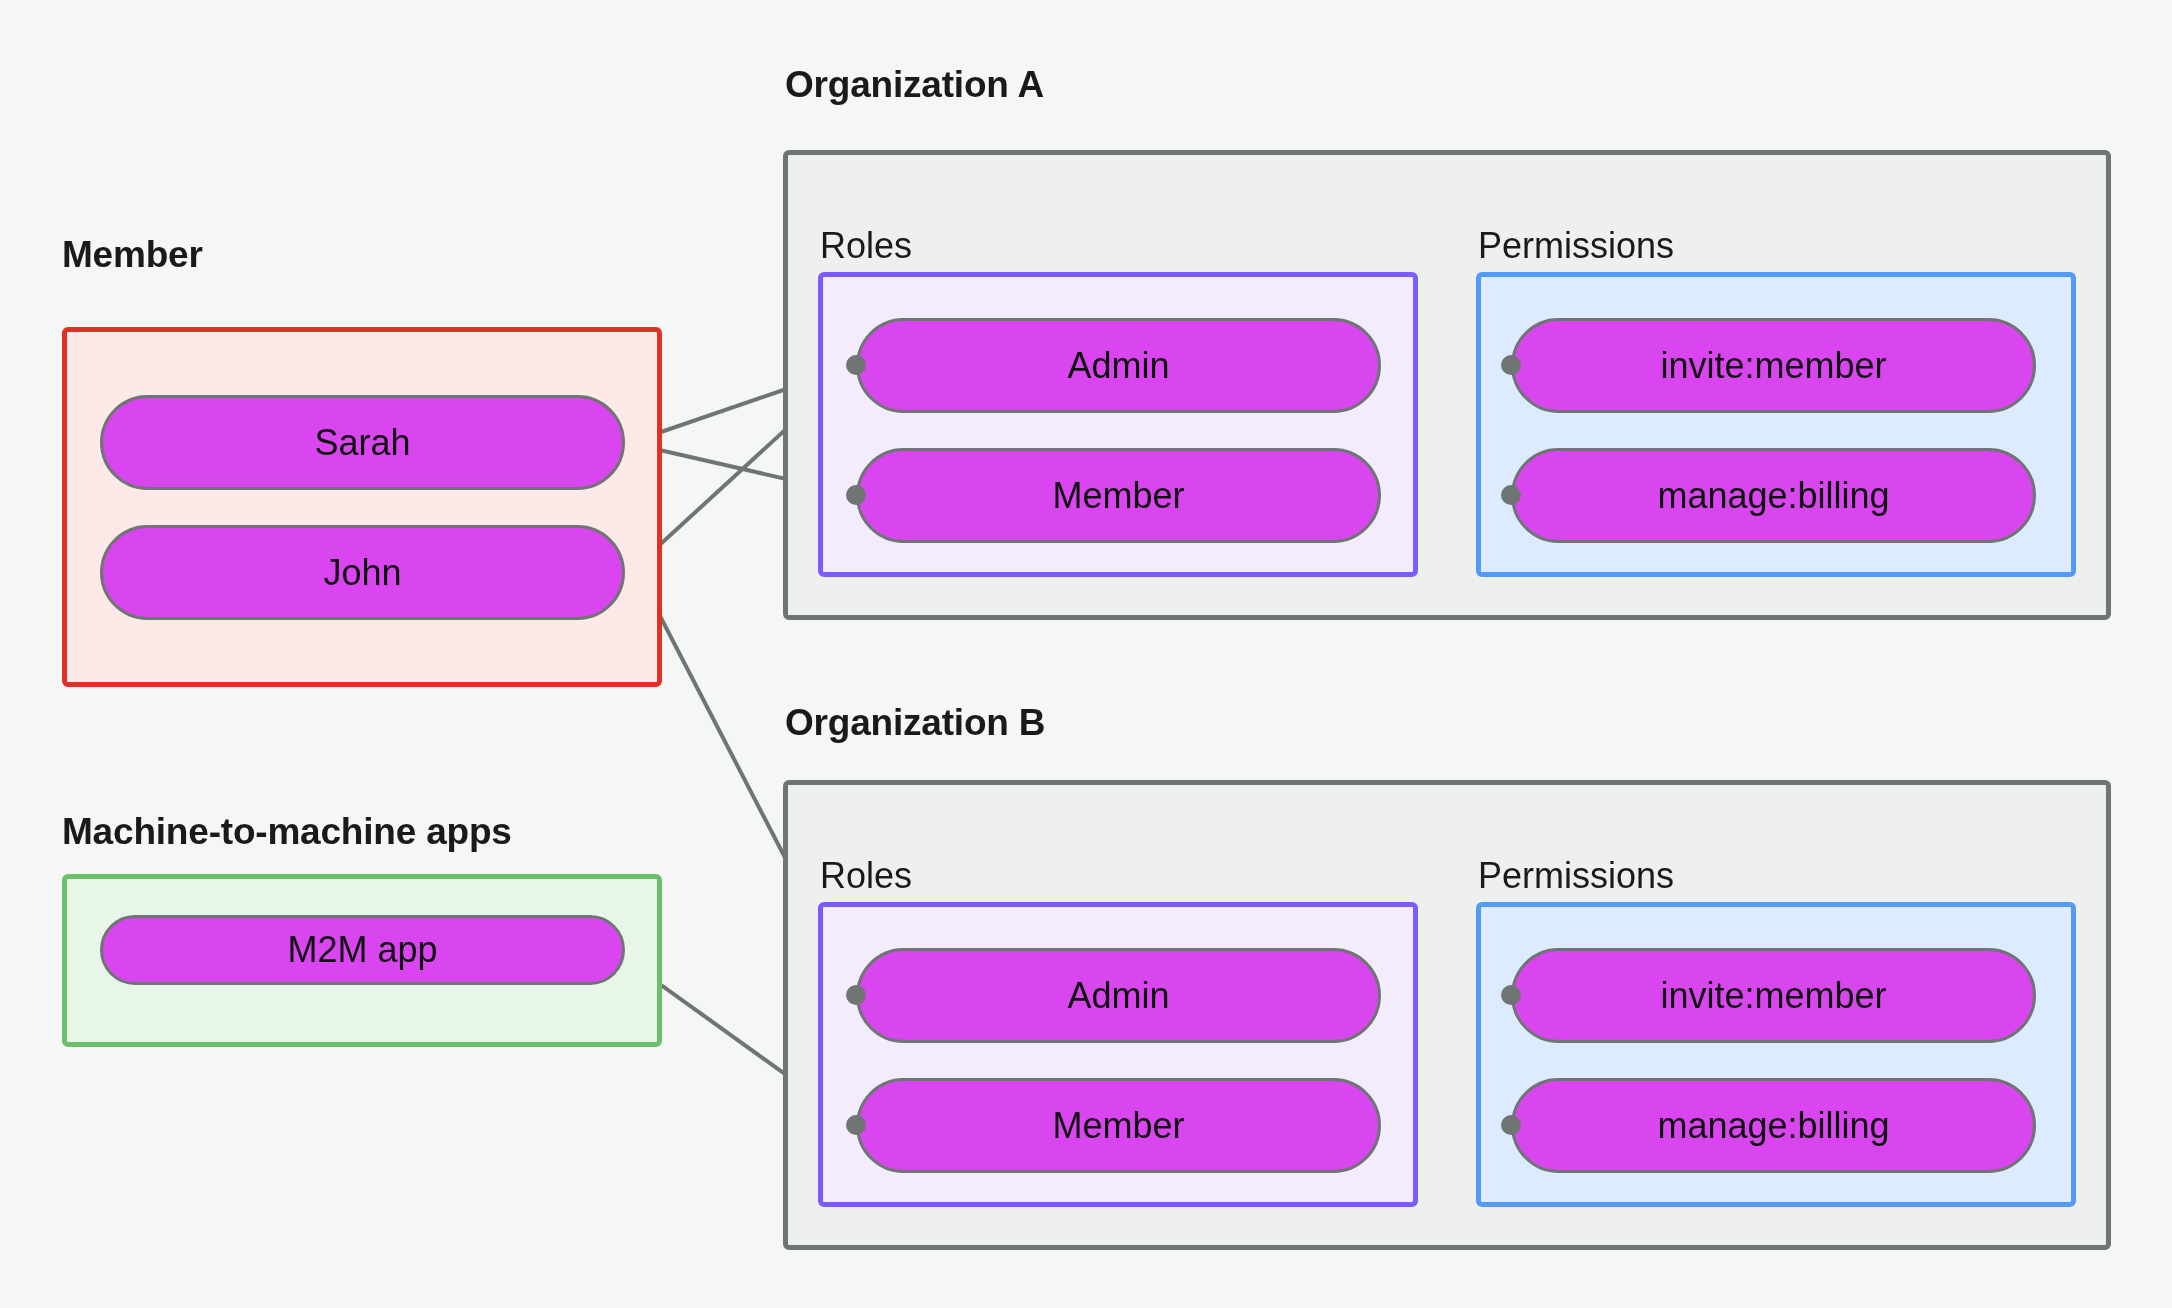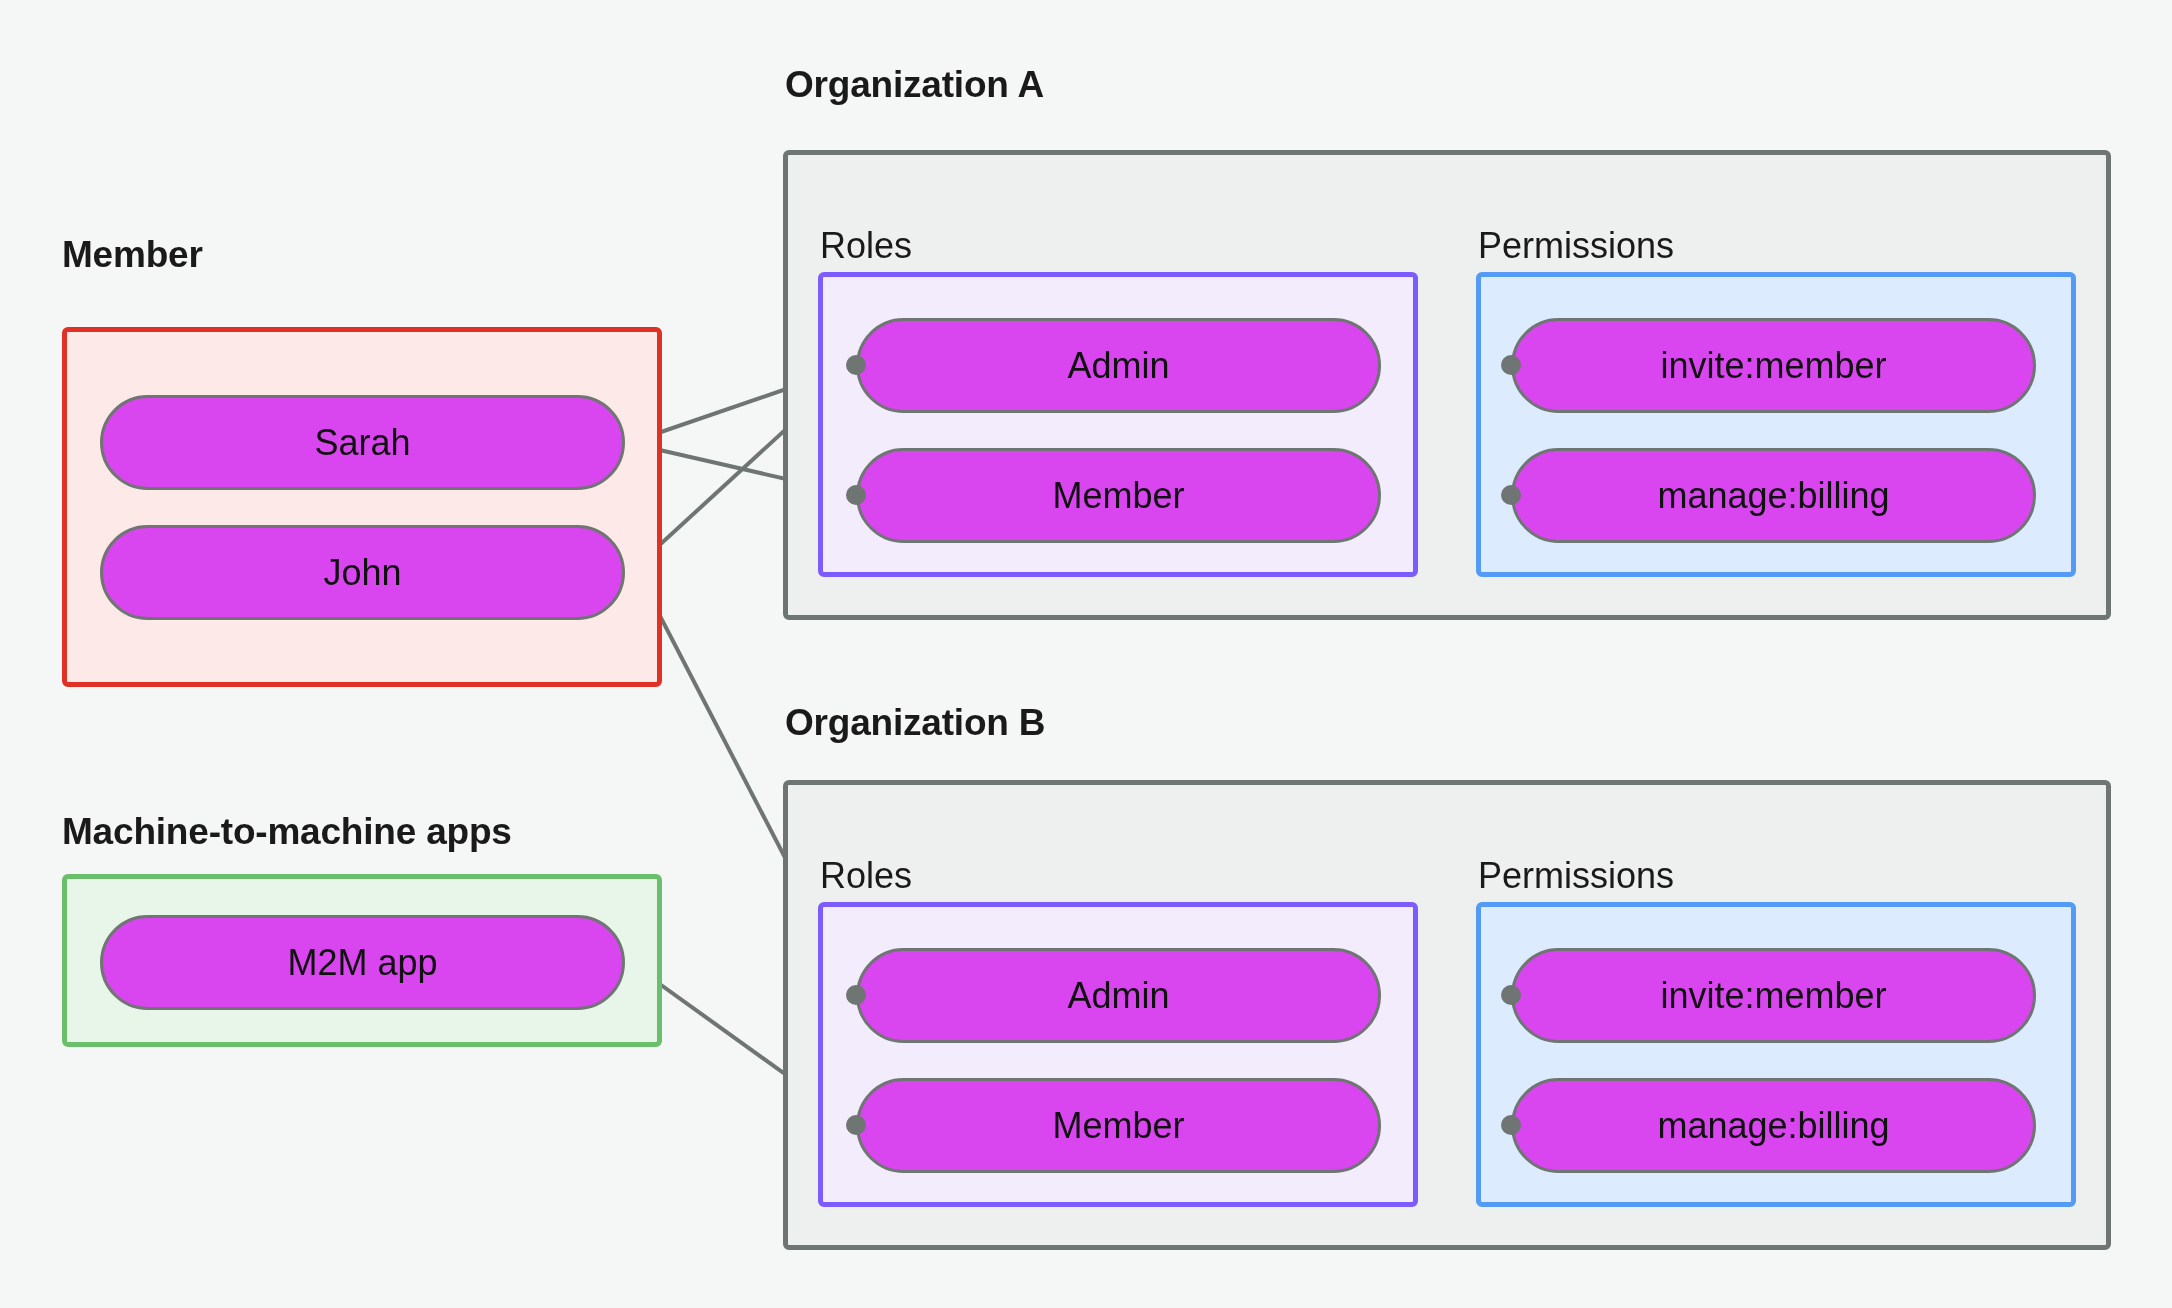--- a/index.html
+++ b/index.html
@@ -138,21 +138,21 @@
     </g>
   </svg>
 
   <div class="grp-title" style="left:62px; top:234px;">Member</div>
   <div class="grp users-box" style="left:62px; left:62px; top:327px; width:600px; height:360px;"></div>
   <div class="pill" style="left:100px; top:525px; width:525px; height:95px;">John</div>
   <div class="pill" style="left:100px; top:395px; width:525px; height:95px;">Sarah</div>
 
   <div class="grp-title" style="left:62px; top:789px;margin-top:22px;">Machine-to-machine apps</div>
   <div class="grp m2m-box" style="left:62px; top:874px; width:600px; height:173px;"></div>
-  <div class="pill" style="left:100px; top:915px; width:525px; height:95px;">M2M app</div>
+  <div class="pill" style="left:100px; top:915px; width:525px; height:70px;">M2M app</div>
 
   <div class="grp-title" style="left:785px; top:64px;text-align:right;">Organization A</div>
   <div class="grp org-box" style="left:783px; top:150px; width:1328px; height:470px;"></div>
 
   <div class="sub-title" style="left:820px; top:190px;">Roles</div>
   <div class="grp roles-box" style="left:818px; top:272px; width:600px; height:305px;"></div>
   <div class="pill" style="left:856px; top:318px; width:525px; height:95px;">Admin</div>
   <div class="pill" style="left:856px; top:448px; width:525px; height:95px;">Member</div>
 
   <div class="sub-title" style="left:1478px; top:190px;">Permissions</div>

